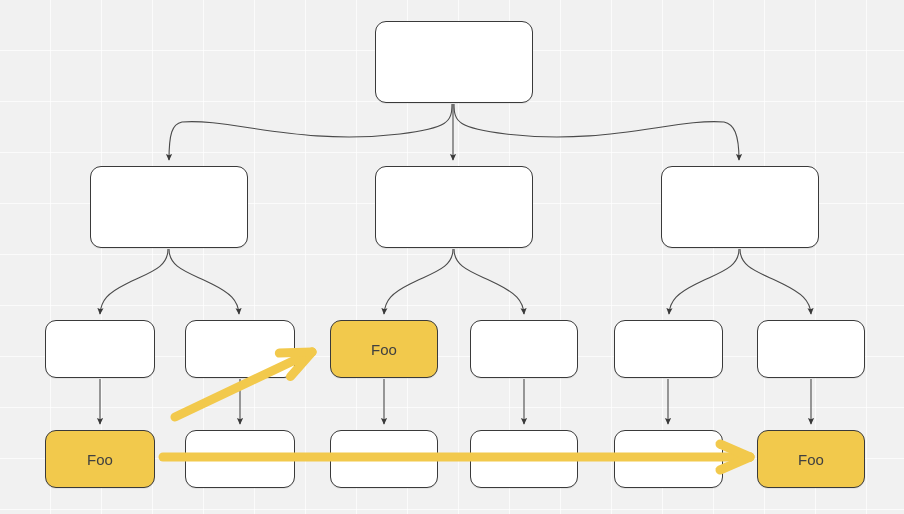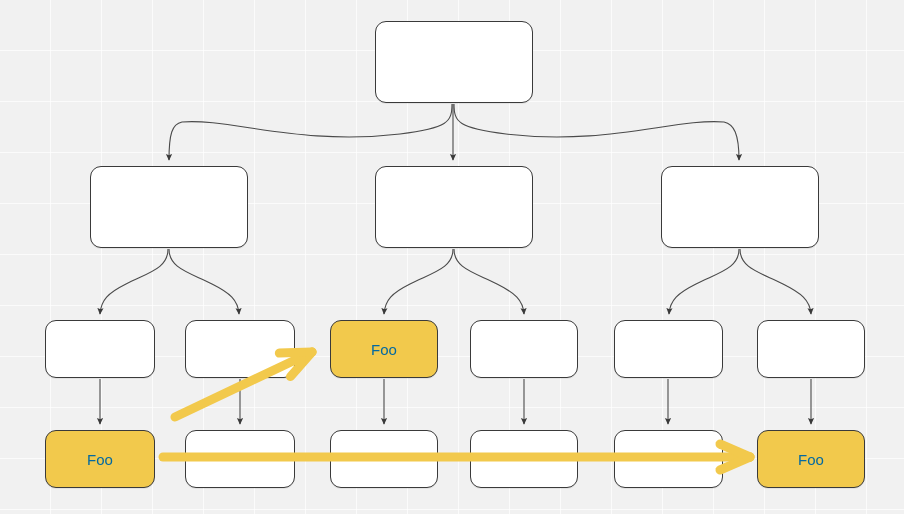--- a/index.html
+++ b/index.html
@@ -33,21 +33,21 @@
   }
   .node {
     position: absolute;
     box-sizing: border-box;
     background: #ffffff;
     border: 1.6px solid #3a3a3a;
     border-radius: 11px;
     display: flex;
     align-items: center;
     justify-content: center;
-    color: #0369a1;
+    color: #404040;
     font-size: 15px;
     line-height: 1;
     box-shadow: 0 1px 0 rgba(0,0,0,0.06);
   }
   .node.highlight {
     background: #f2c94c;
     border-color: #3a3a3a;
   }
   .node .node-label {
     pointer-events: none;

